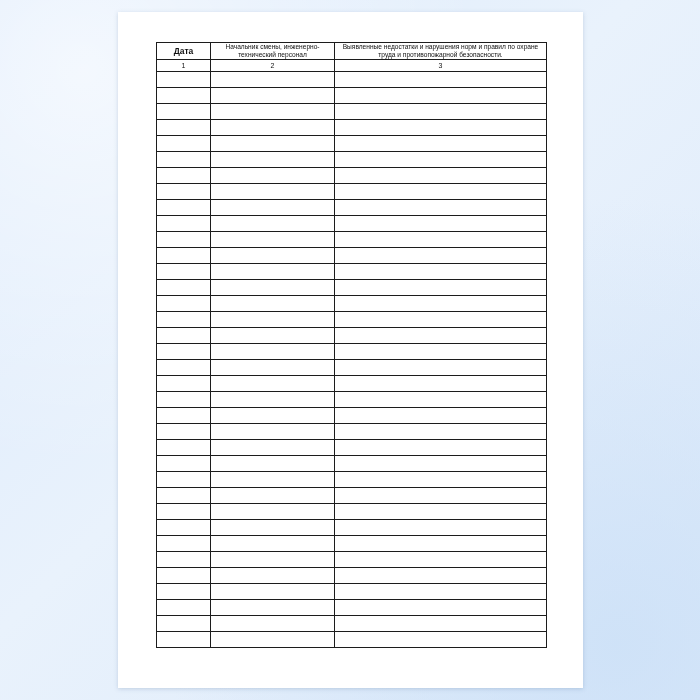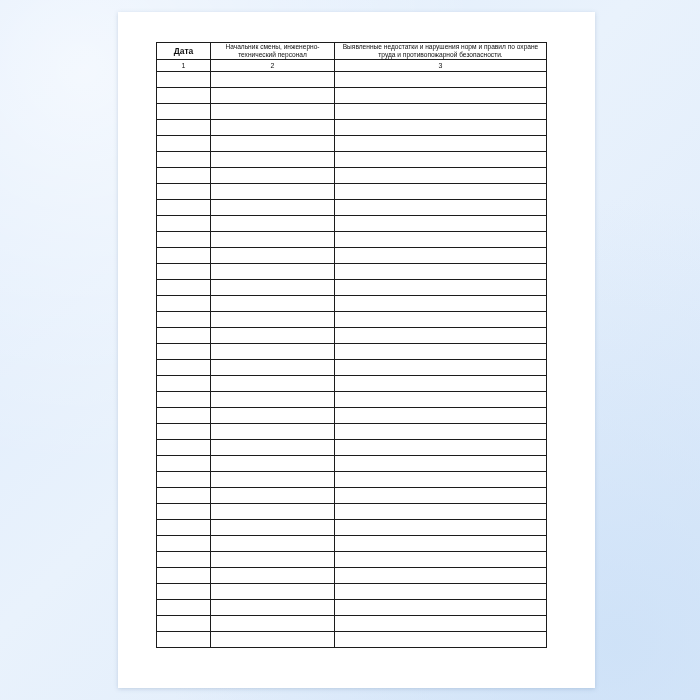--- a/index.html
+++ b/index.html
@@ -30,21 +30,20 @@
     pointer-events: none;
   }
   #page {
     position: absolute;
     left: 118px;
     top: 12px;
     width: 465px;
     height: 676px;
     background: #ffffff;
     box-shadow: 0 1px 4px rgba(80,110,150,0.25);
-    padding-left: 12px;
   }
   #sheet {
     position: absolute;
     left: 38px;
     top: 30px;
     width: 390px;
     border-collapse: collapse;
     table-layout: fixed;
   }
   #sheet td, #sheet th {

